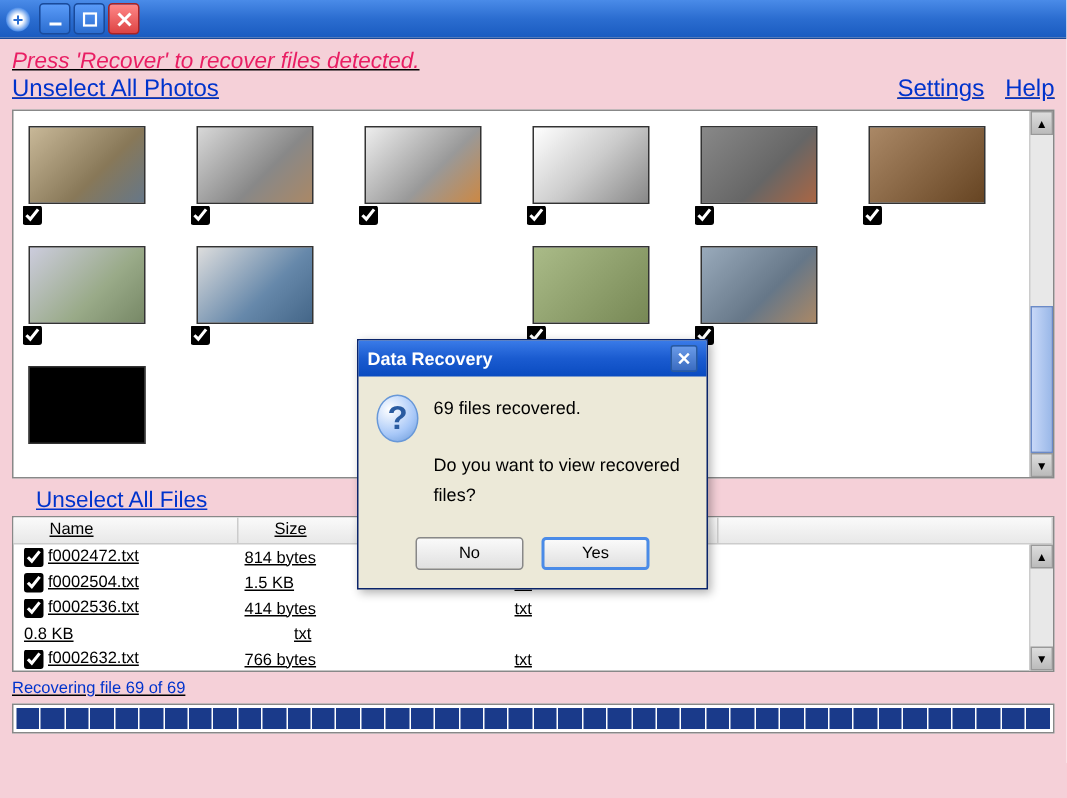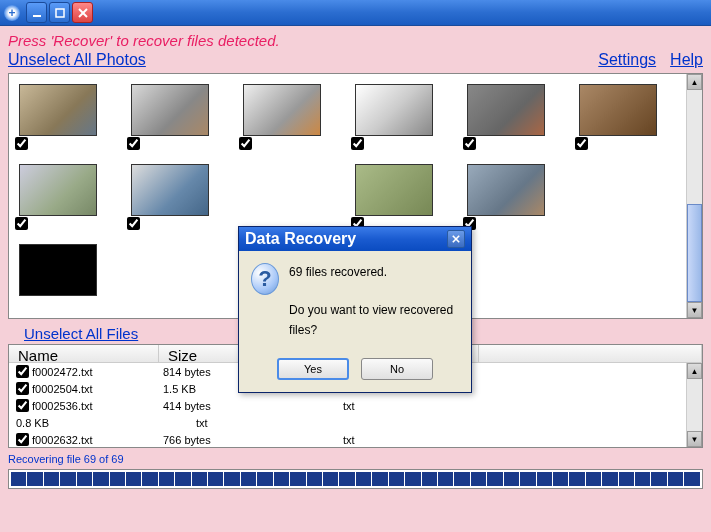--- a/index.html
+++ b/index.html
@@ -6,21 +6,21 @@
 body { font-family: Tahoma, Arial, sans-serif; font-size: 11px; background: #fff; width: 711px; height: 532px; overflow: hidden; position: relative; }
 
 .titlebar { height: 26px; background: linear-gradient(to bottom, #4a8be8 0%, #2b6dd0 50%, #1a5bc0 100%); display: flex; align-items: center; padding: 0 4px; color: #fff; font-size: 13px; border-bottom: 1px solid #1a4a9a; }
 .titlebar .app-icon { width: 16px; height: 16px; background: radial-gradient(circle, #fff 30%, #4a8be8 70%); border-radius: 50%; margin-right: 6px; display: flex; align-items: center; justify-content: center; color: #2b6dd0; font-weight: bold; font-size: 12px; }
 .titlebar .title-text { flex: 1; }
 .titlebar .win-controls { display: flex; gap: 2px; }
 .titlebar .win-btn { width: 21px; height: 21px; background: linear-gradient(to bottom, #5a9bf8, #2b6dd0); border: 1px solid #1a4a9a; border-radius: 3px; display: flex; align-items: center; justify-content: center; color: #fff; font-size: 10px; cursor: pointer; }
 .titlebar .win-btn.close { background: linear-gradient(to bottom, #f88, #d44); border-color: #a22; }
 .titlebar .win-btn svg { width: 10px; height: 10px; }
 
-.app-body { background: #f5d0d8; height: 506px; padding: 6px 8px; position: relative; }
+.app-body { background: #f5d0d8; height: 506px; padding: 6px 8px; position: relative; text-decoration: underline; }
 
 .instruction { color: #e91e63; font-style: italic; font-size: 15px; margin-bottom: 2px; }
 
 .top-links { display: flex; margin-bottom: 4px; }
 .top-links a { color: #0033cc; text-decoration: underline; font-size: 16px; cursor: pointer; }
 .top-links .spacer { flex: 1; }
 .top-links a + a { margin-left: 14px; }
 
 .photo-pane { background: #fff; border: 1px solid #888; height: 246px; padding: 6px; overflow: hidden; position: relative; }
 .photo-scroll { position: absolute; right: 0; top: 0; bottom: 0; width: 16px; background: #e8e8e8; border-left: 1px solid #ccc; }
@@ -41,43 +41,43 @@
 .thumb.photo8 { background: linear-gradient(135deg, #dddddd, #6688aa 60%, #446688); }
 .thumb.photo9 { background: linear-gradient(135deg, #aabb88, #778855); }
 .thumb.photo10 { background: linear-gradient(135deg, #99aabb, #667788 60%, #aa8866); }
 .thumb.photo11 { background: #000; }
 .photo-chk { position: absolute; left: -4px; bottom: -14px; width: 13px; height: 13px; }
 
 .files-link { color: #0033cc; text-decoration: underline; font-size: 15px; margin-top: 6px; display: inline-block; cursor: pointer; padding-left: 16px; }
 
 .file-pane { background: #fff; border: 1px solid #888; height: 104px; margin-top: 2px; position: relative; display: flex; flex-direction: column; }
 .file-header { display: flex; background: linear-gradient(#fafafa, #e8e8e8); border-bottom: 1px solid #ccc; height: 18px; }
-.file-header .col { border-right: 1px solid #ccc; padding: 2px 9px; font-size: 15px; }
+.file-header .col { border-right: 1px solid #ccc; padding: 2px 24px; font-size: 11px; }
 .col.name { width: 150px; }
 .col.size { width: 180px; }
 .col.ext { width: 140px; }
 .col.blank { flex: 1; }
 .file-rows { flex: 1; overflow: hidden; }
 .file-row { display: flex; padding: 1px 3px; font-size: 11px; align-items: center; height: 17px; }
 .file-row .cell { padding: 0 4px; }
-.file-row .cell.name { width: 147px; display: flex; align-items: center; gap: 3px; }
+.file-row .cell.name { width: 147px; display: flex; align-items: flex-start; gap: 3px; }
 .file-row .cell.size { width: 180px; }
 .file-row .cell.ext { width: 140px; }
 .file-row .chk { width: 13px; height: 13px; }
 .file-scroll { position: absolute; right: 0; top: 18px; bottom: 0; width: 16px; background: #e8e8e8; border-left: 1px solid #ccc; }
 .file-scroll .sb-btn { height: 16px; background: linear-gradient(#ddd,#bbb); border: 1px solid #999; display: flex; align-items: center; justify-content: center; font-size: 8px; position: absolute; left: 0; right: 0; }
 
 .status-line { color: #0033cc; font-size: 11px; margin-top: 5px; }
 
 .progress { background: #fff; border: 1px solid #888; height: 20px; margin-top: 4px; padding: 2px; display: flex; gap: 1px; }
 .progress .seg { flex: 1; background: #1a3a8a; }
 
 
 .dialog { position: absolute; left: 238px; top: 200px; width: 234px; background: #ece9d8; border: 1px solid #0a246a; box-shadow: 2px 2px 6px rgba(0,0,0,0.3); }
-.dialog .dlg-title { height: 24px; background: linear-gradient(to bottom, #3a7be8, #1a5bd0 50%, #0a4bc0); color: #fff; display: flex; align-items: center; padding: 12px 6px; font-weight: bold; font-size: 16px; }
+.dialog .dlg-title { height: 24px; background: linear-gradient(to bottom, #3a7be8, #1a5bd0 50%, #0a4bc0); color: #fff; display: flex; align-items: center; padding: 12px 6px; font-weight: bold; font-size: 12px; }
 .dialog .dlg-title .dlg-close { width: 18px; height: 18px; background: linear-gradient(to bottom, #6a9be8, #3a6bc0); border: 1px solid #2a5ba0; border-radius: 2px; display: flex; align-items: center; justify-content: center; cursor: pointer; margin-left: auto; }
 .dialog .dlg-title .dlg-close svg { width: 8px; height: 8px; }
 .dialog .dlg-body { padding: 12px; display: flex; gap: 10px; }
 .dlg-icon { width: 32px; height: 32px; border-radius: 50%; background: radial-gradient(circle at 30% 30%, #fff, #a8c8f8 60%, #6898d8); display: flex; align-items: center; justify-content: center; color: #2a5ba0; font-size: 22px; font-weight: bold; border: 1px solid #6898d8; }
 .dlg-text { font-size: 12px; line-height: 1.6; }
 .dlg-buttons { padding: 6px 12px 12px; display: flex; justify-content: center; gap: 12px; }
 .dlg-btn { width: 72px; height: 22px; background: linear-gradient(#fafafa, #e0e0e0); border: 1px solid #888; border-radius: 3px; font-size: 11px; cursor: pointer; }
 .dlg-btn.default { border: 2px solid #4a8be8; }
 
 input[type="checkbox"] { accent-color: #000; }
@@ -288,18 +288,18 @@
         </div>
     </div>
     <div class="dlg-body">
       <div class="dlg-icon">?</div>
       <div class="dlg-text">
         <div>69 files recovered.</div><br>
         <div>Do you want to view recovered files?</div>
       </div>
     </div>
     <div class="dlg-buttons">
+      <button class="dlg-btn">No</button>
       <button class="dlg-btn default">Yes</button>
-      <button class="dlg-btn">No</button>
     </div>
   </div>
 
 </div>
 
 </body></html>

